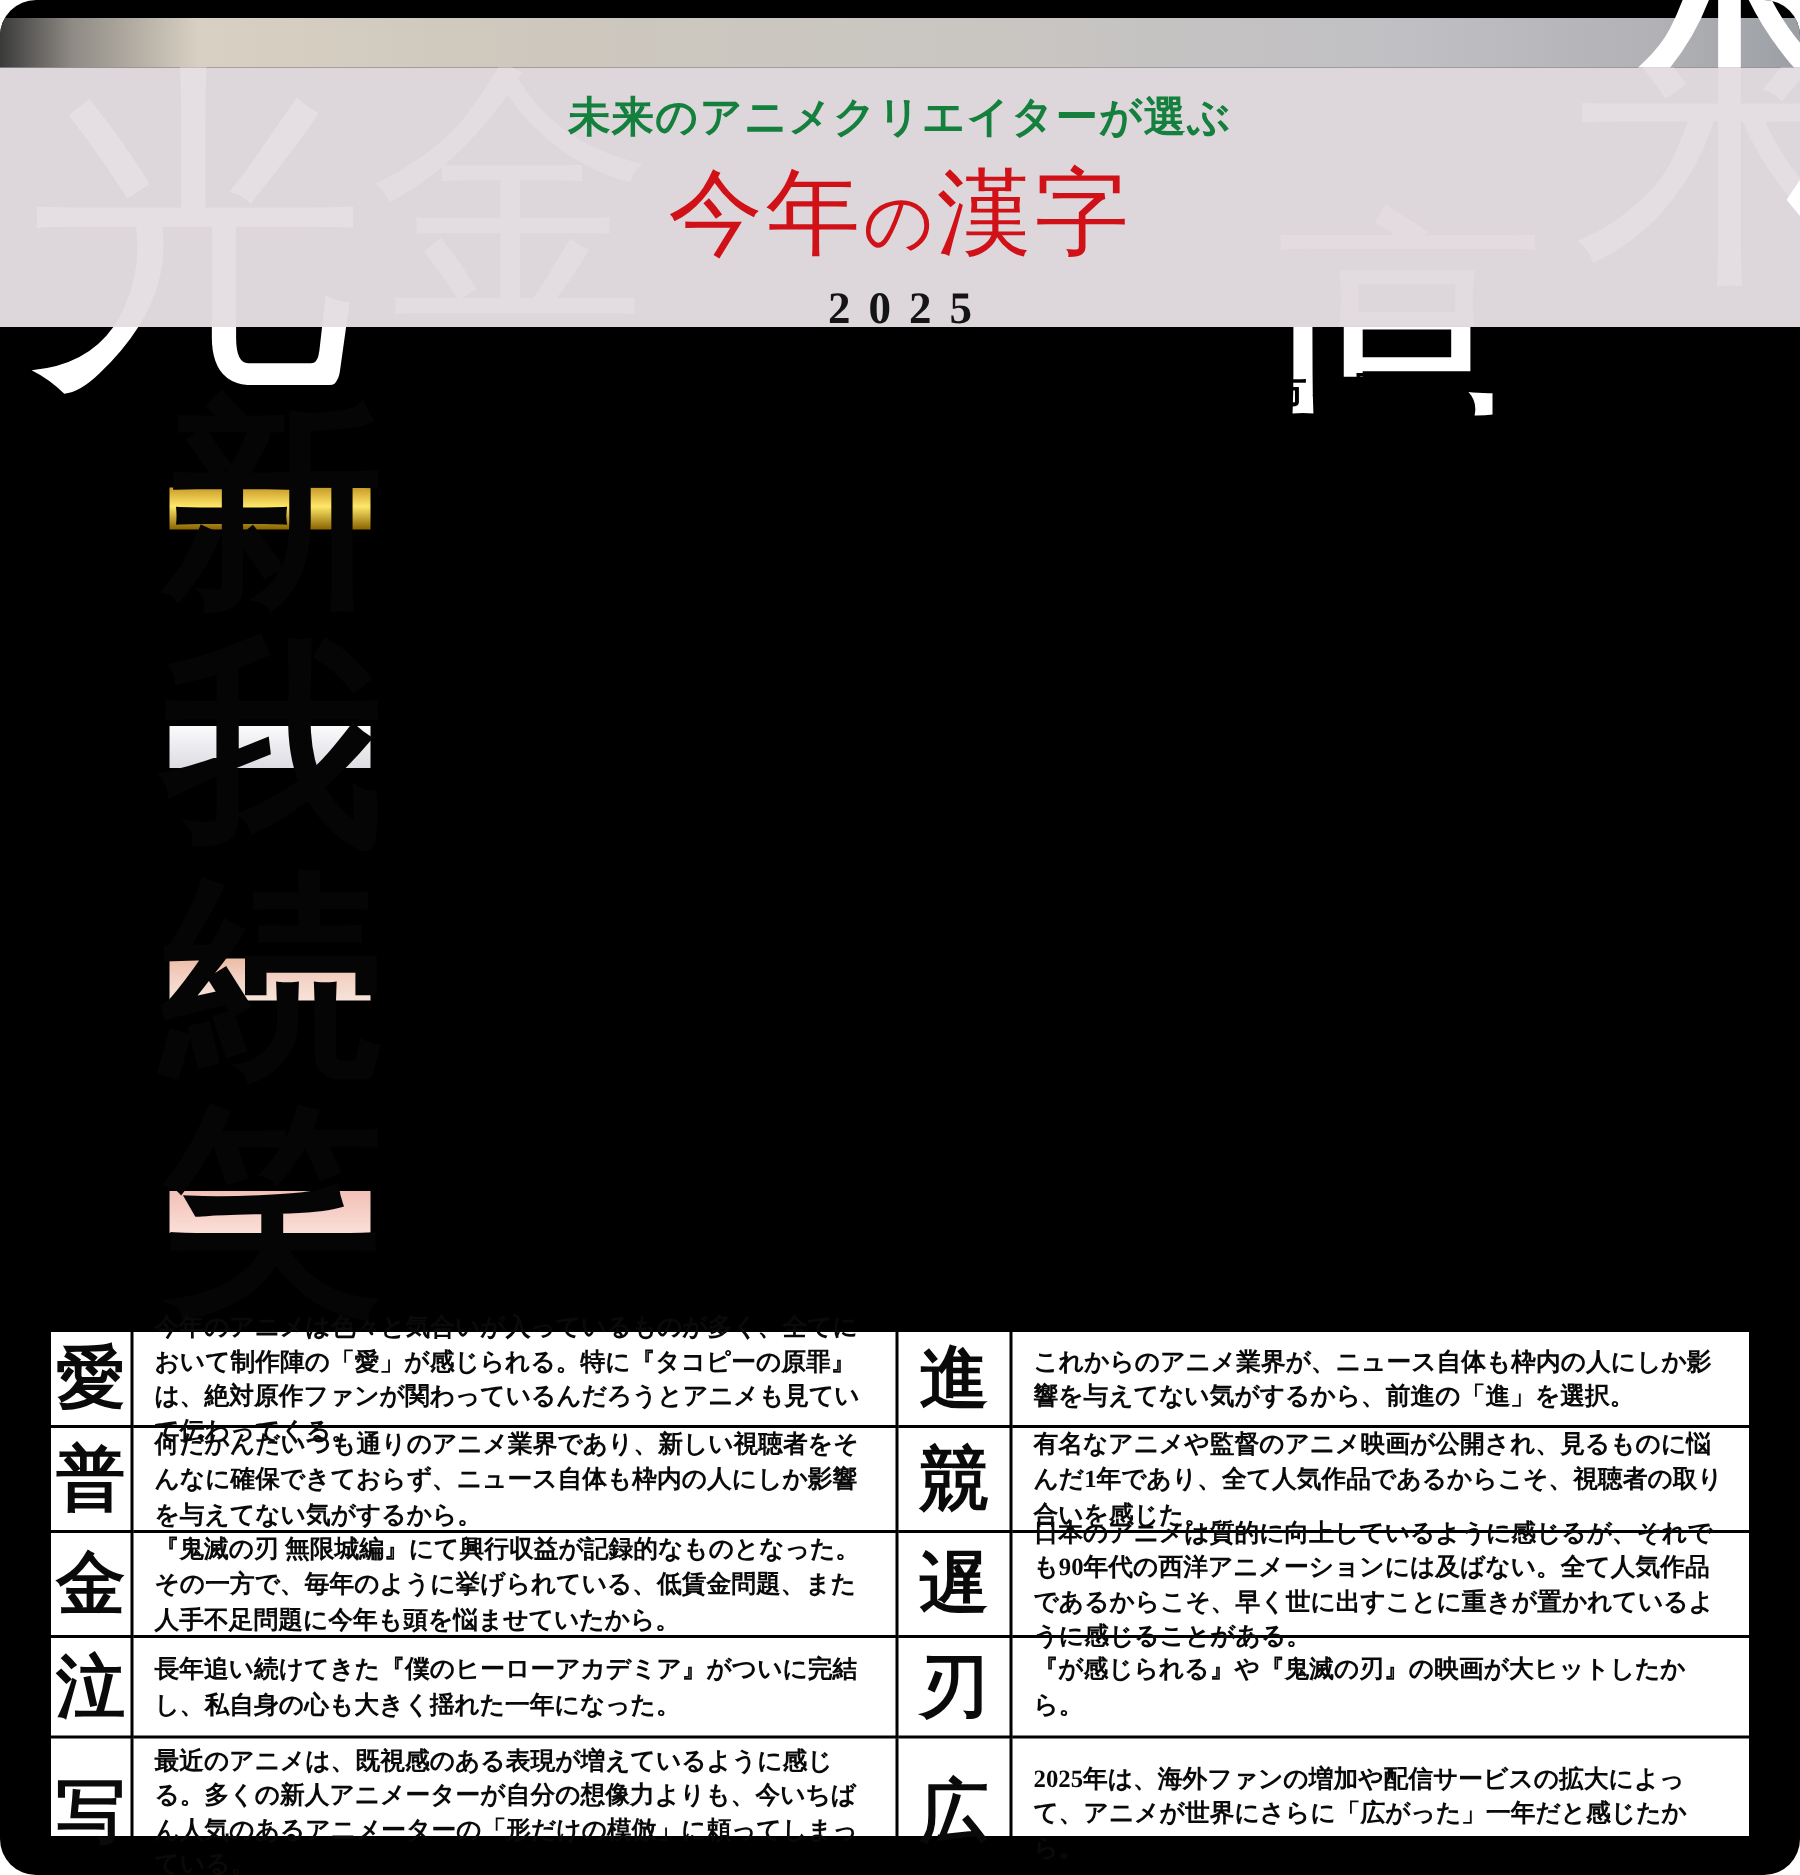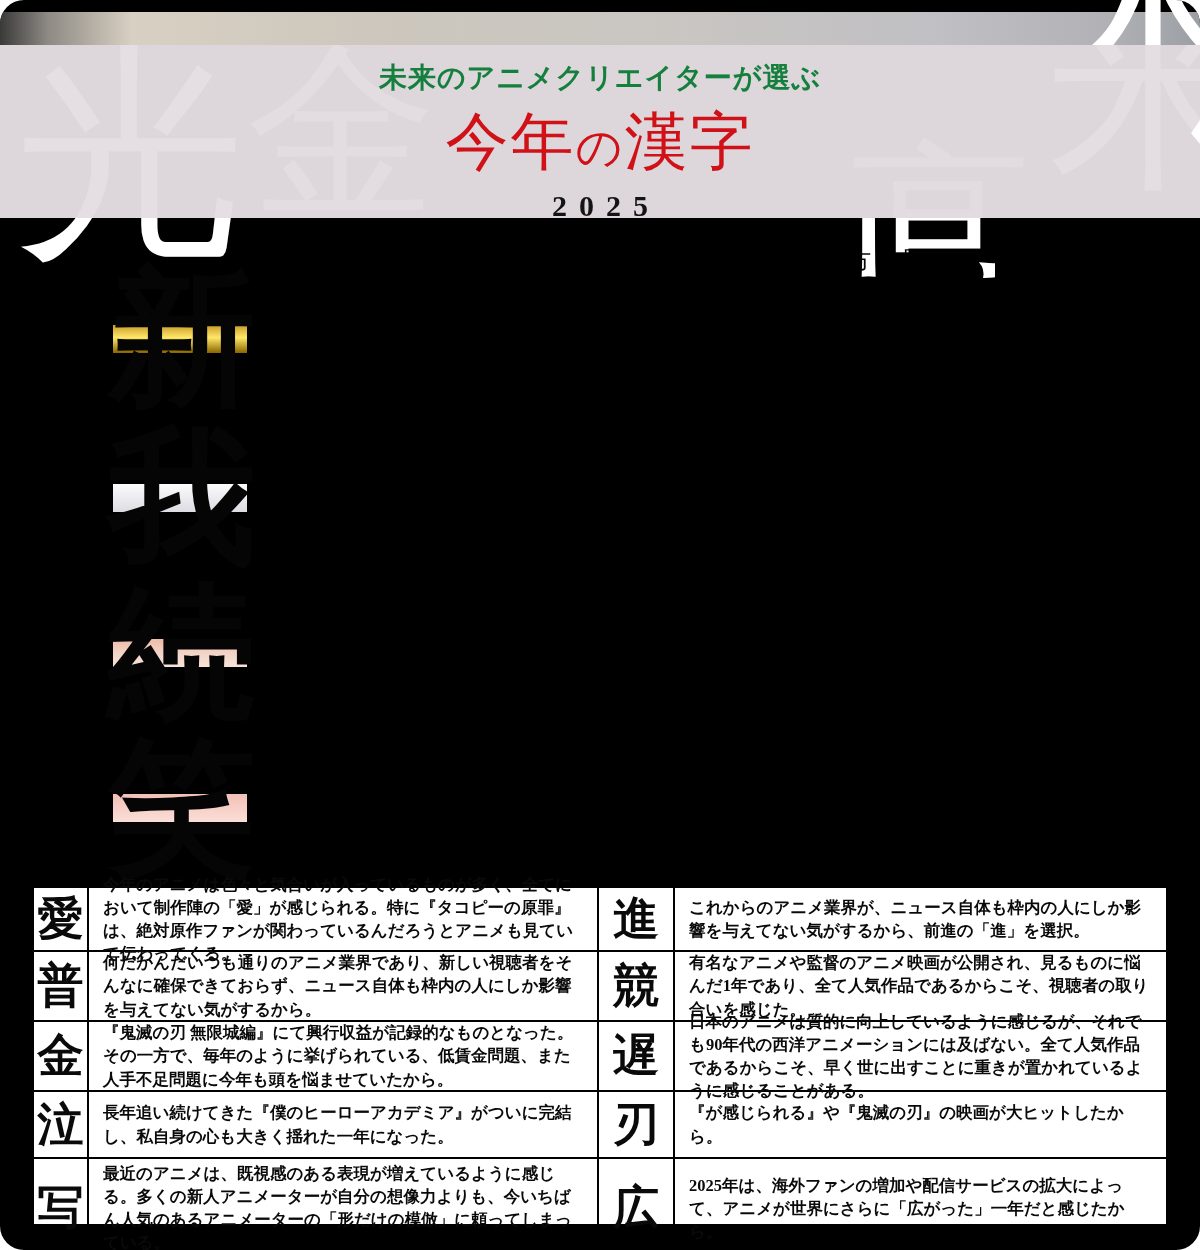--- a/index.html
+++ b/index.html
@@ -34,21 +34,21 @@
   .clip .glyph{position:absolute;line-height:1;color:#ffffff;}
   .clip-hikari{top:218px;left:0;width:250px;height:80px;}
   .clip-hikari .glyph{left:15px;top:-178px;font-size:230px;}
   .clip-taka{top:218px;left:770px;width:225px;height:120px;}
   .clip-taka .glyph{left:75px;top:-123px;font-size:190px;}
   .clip-kome{top:0;left:1040px;width:160px;height:45px;}
   .clip-kome .glyph{left:8px;top:-105px;font-size:215px;}
   .edge-tick{position:absolute;right:0;top:120px;width:9px;height:24px;background:#fff;
     clip-path:polygon(100% 0,100% 100%,0 55%);z-index:4;}
   
-  .overlay-line{position:absolute;color:#000;font-weight:400;font-size:24px;letter-spacing:2px;z-index:5;}
+  .overlay-line{position:absolute;color:#000;font-weight:700;font-size:24px;letter-spacing:2px;z-index:5;}
   .ov1{left:768px;top:244px;}
   .ov2{left:778px;top:276px;}
   
   .hl-band{position:absolute;left:113px;width:134px;height:28px;z-index:1;}
   .hl1{top:325px;background:linear-gradient(180deg,#c89a28,#ffe768 45%,#8a6400);}
   .hl2{top:484px;background:linear-gradient(180deg,#fbfbfd,#dcdce2);}
   .hl3{top:639px;background:linear-gradient(180deg,#edbca6,#f3d3c6 50%,#f7e3da);}
   .hl4{top:794px;background:linear-gradient(180deg,#f3c0b6,#fadfd8);}
   .hidden-k{position:absolute;left:108px;width:145px;text-align:center;
     font-size:148px;line-height:1;font-weight:700;color:#050505;z-index:2;}

